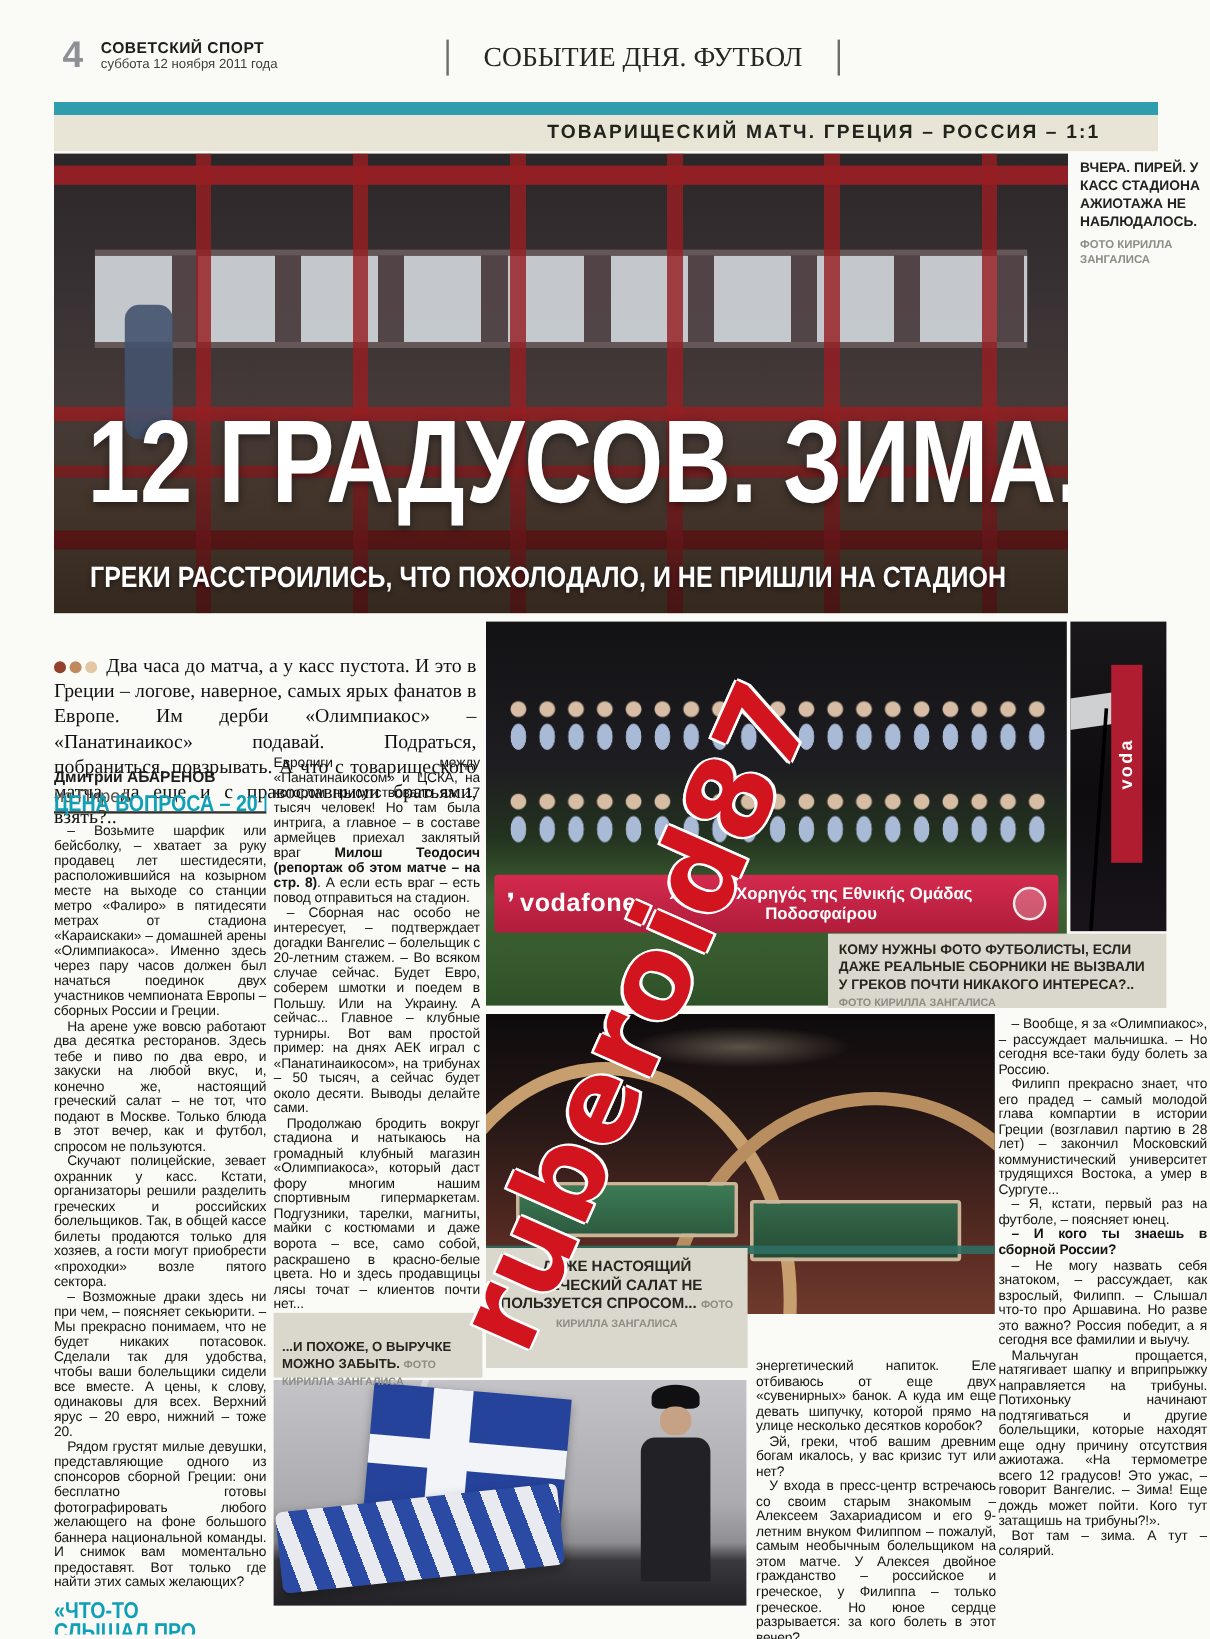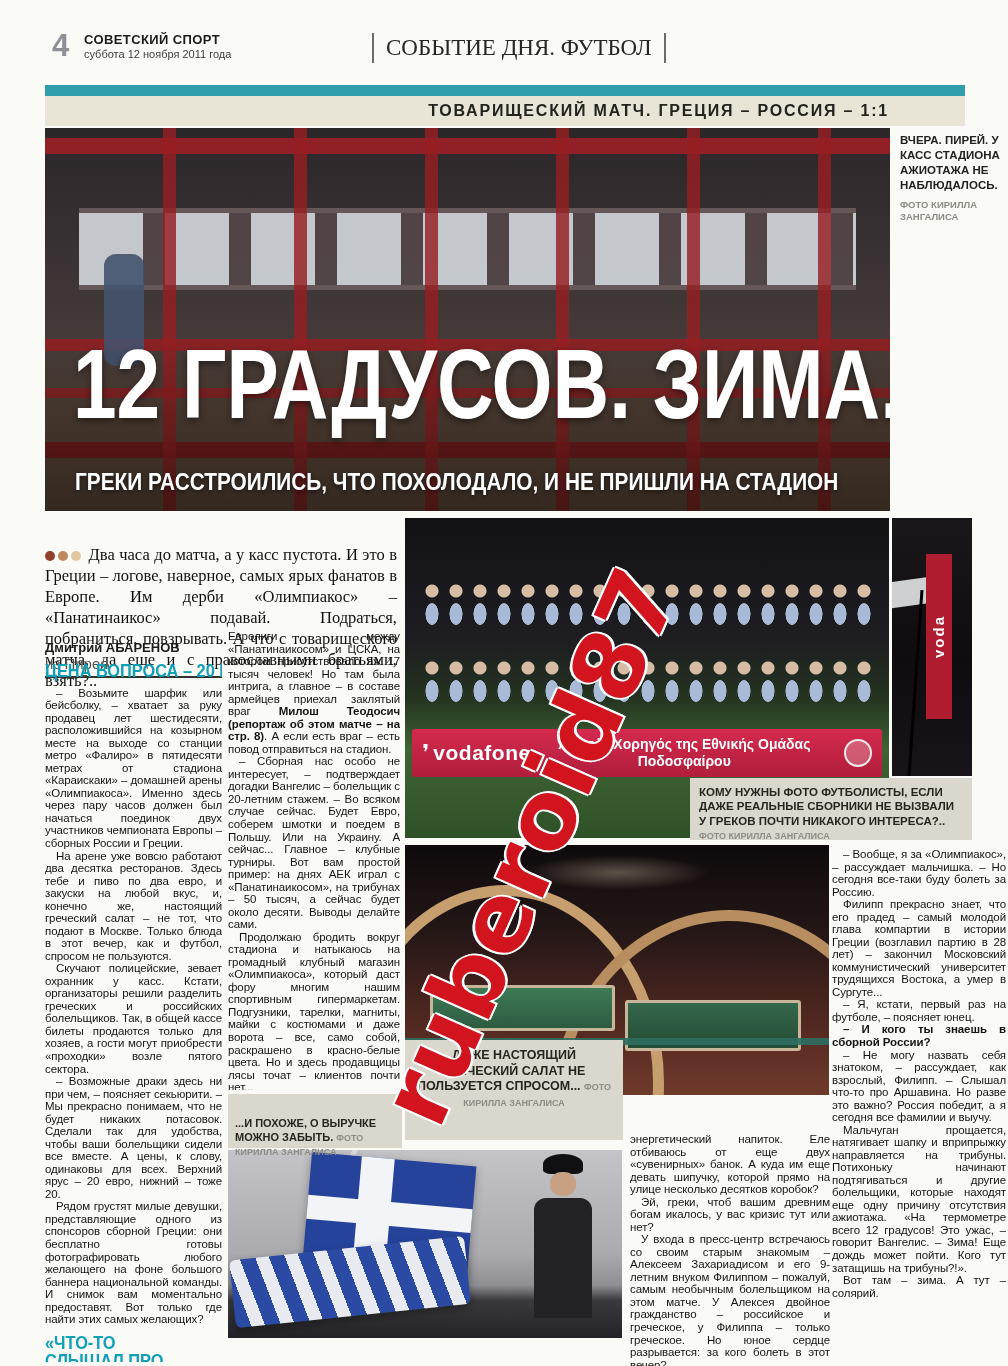--- a/index.html
+++ b/index.html
@@ -5,24 +5,24 @@
   html,body{margin:0;padding:0;}
   body{width:1008px;height:1366px;position:relative;background:#fafaf6;
        font-family:"Liberation Sans",sans-serif;color:#1d1d1b;overflow:hidden;}
   .abs{position:absolute;}
 
   
   .pgnum{left:52px;top:28px;font-size:31px;font-weight:bold;color:#8d9196;}
   .paper{left:84px;top:32px;font-size:13px;font-weight:bold;letter-spacing:.4px;color:#1c1c1a;}
   .pdate{left:84px;top:48px;font-size:11px;color:#3f3e3a;}
   .rubric{left:372px;top:33px;font-family:"Liberation Serif",serif;font-size:23px;color:#262622;
-          padding:2px 12px;border-left:2px solid #6c6c68;border-right:2px solid #6c6c68;}
+          padding:2px 29px;border-left:2px solid #6c6c68;border-right:2px solid #6c6c68;}
   .tealbar{left:45px;top:85px;width:920px;height:11px;background:#2f9dab;}
   .kickerbar{left:45px;top:96px;width:920px;height:30px;background:#e9e5d6;
-             line-height:30px;text-align:right;padding-right:76px;box-sizing:border-box;
+             line-height:30px;text-align:right;padding-right:48px;box-sizing:border-box;
              font-size:16px;font-weight:bold;letter-spacing:1.8px;color:#23231d;}
 
   
   .photo-main{left:45px;top:128px;width:845px;height:383px;overflow:hidden;
      background:linear-gradient(180deg,#2b2628 0%,#383134 30%,#453a38 55%,#574538 78%,#665140 100%);}
   .pm-beam0{position:absolute;left:0;top:10px;width:100%;height:16px;background:rgba(154,32,38,.92);}
   .pm-windows{position:absolute;left:4%;top:21%;width:92%;height:72px;
      background:repeating-linear-gradient(90deg,#ccd1d6 0 64px,#544648 64px 86px);
      border-top:5px solid #695a5b;border-bottom:5px solid #695a5b;opacity:.95;}
   .pm-posts{position:absolute;inset:0;

